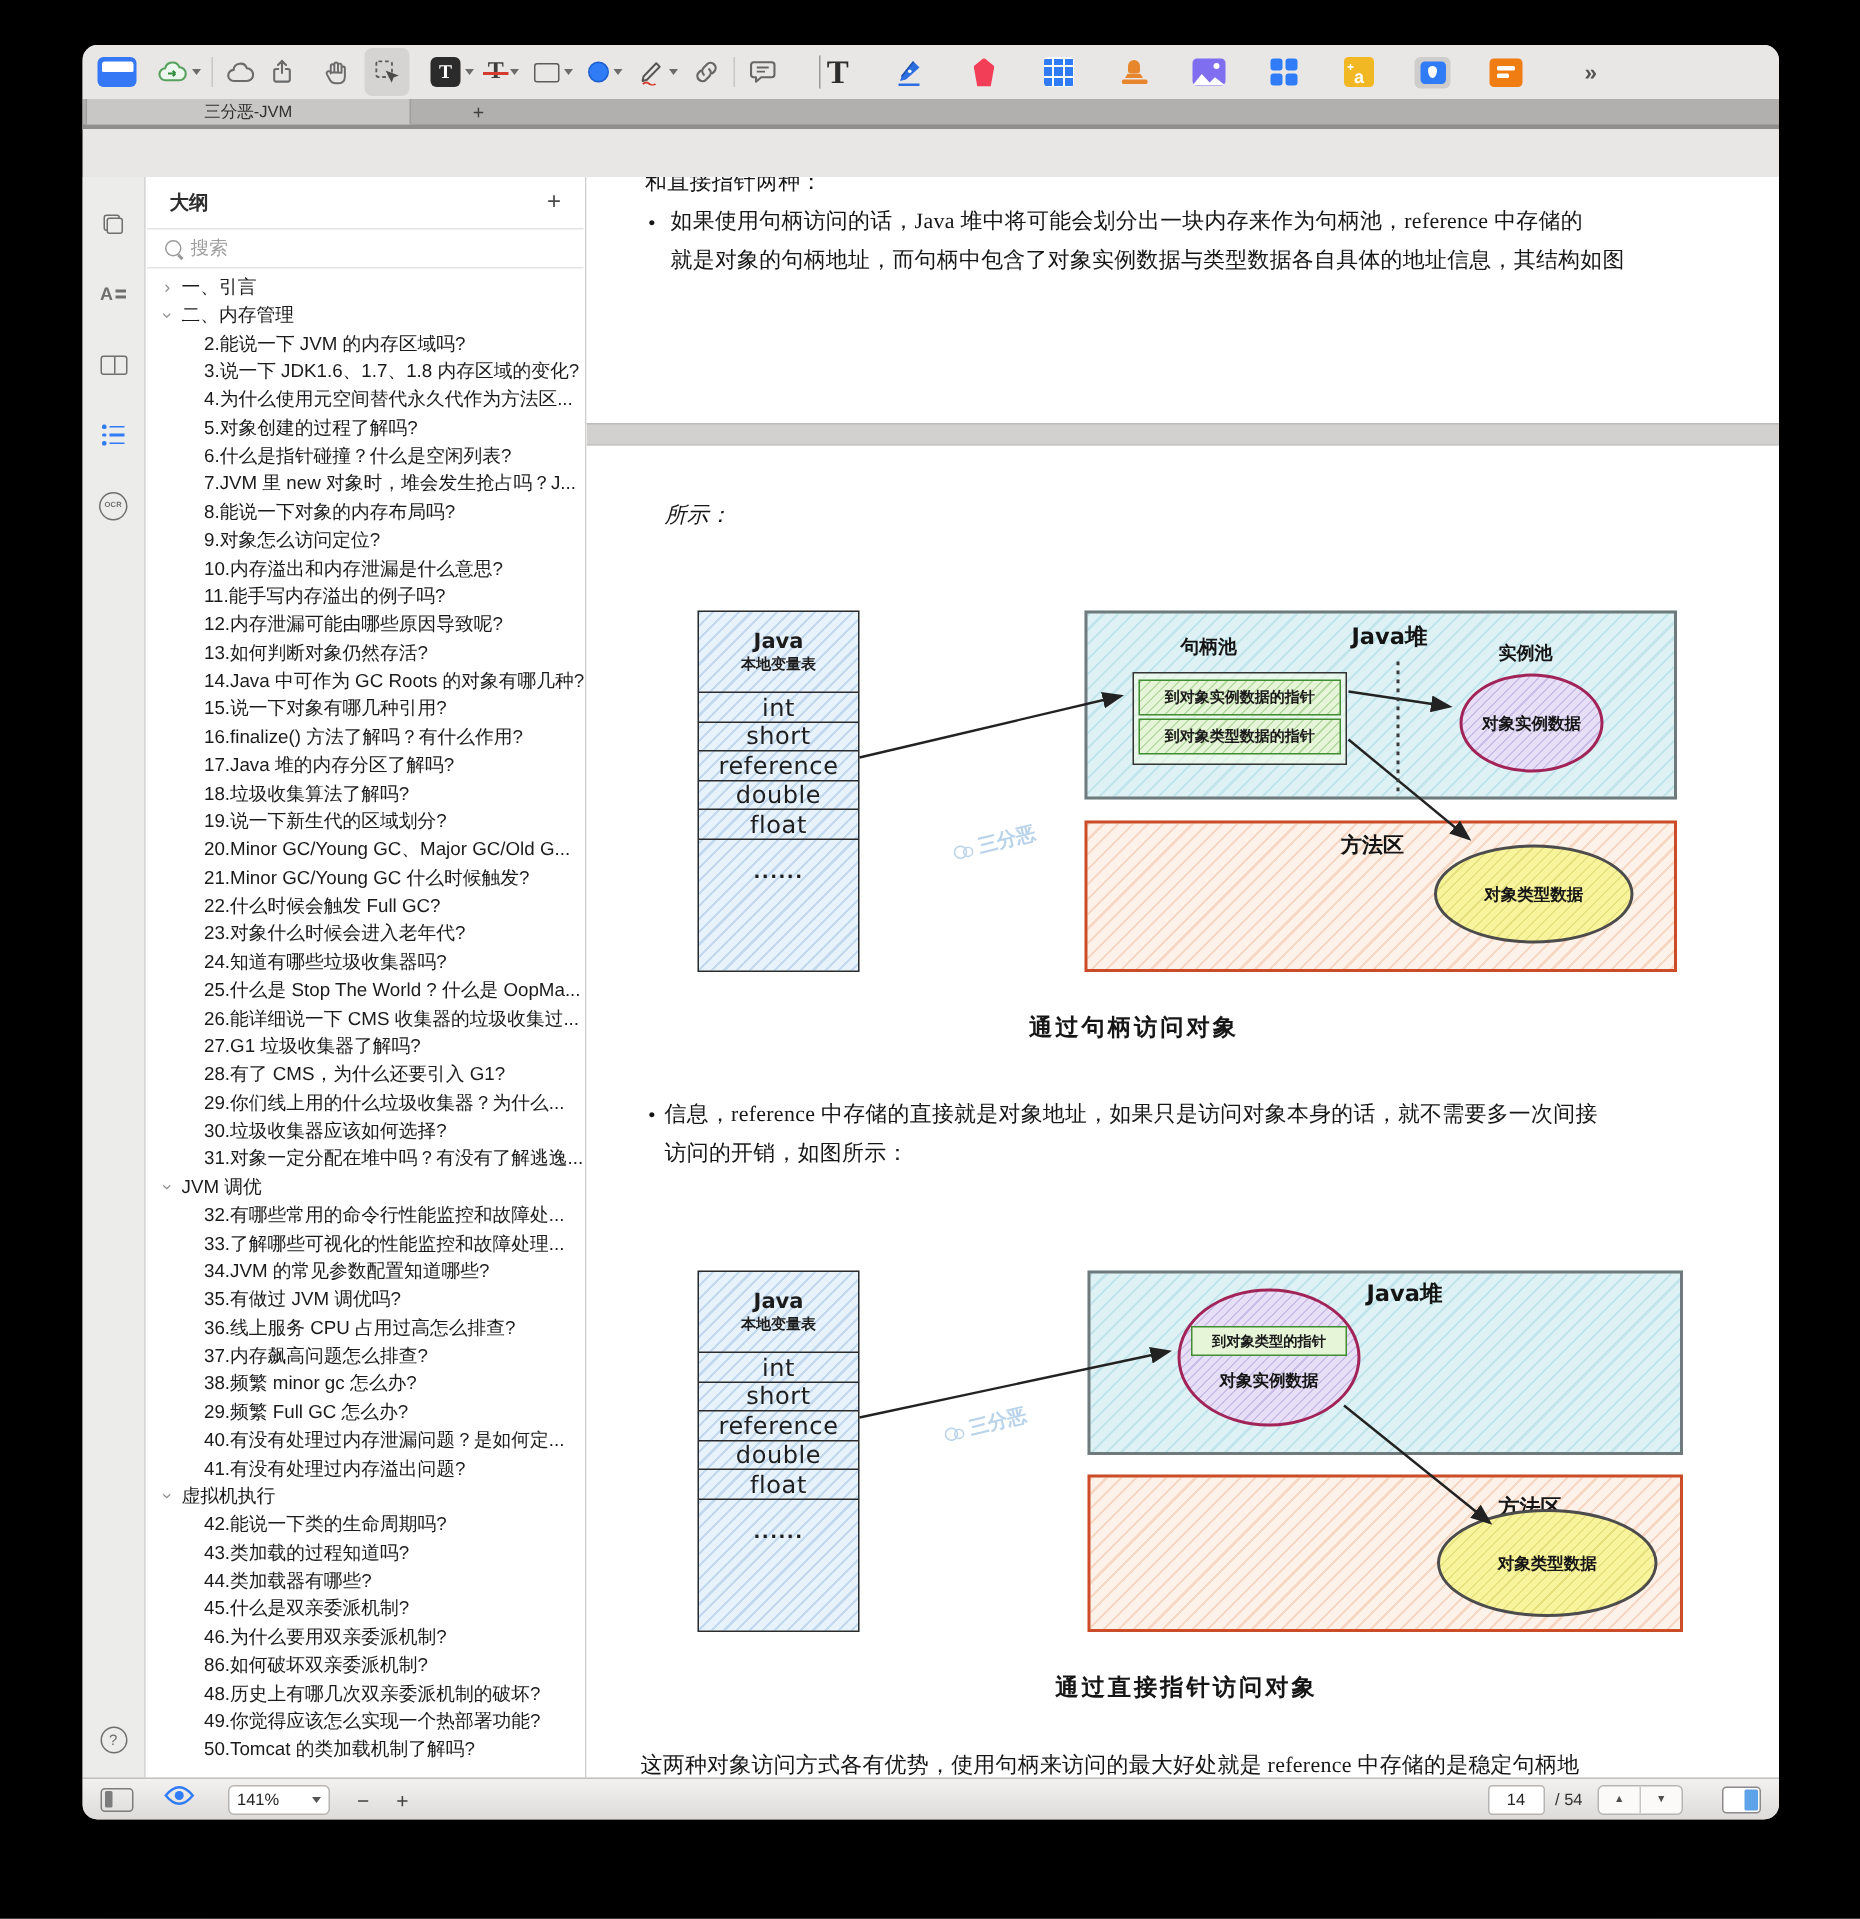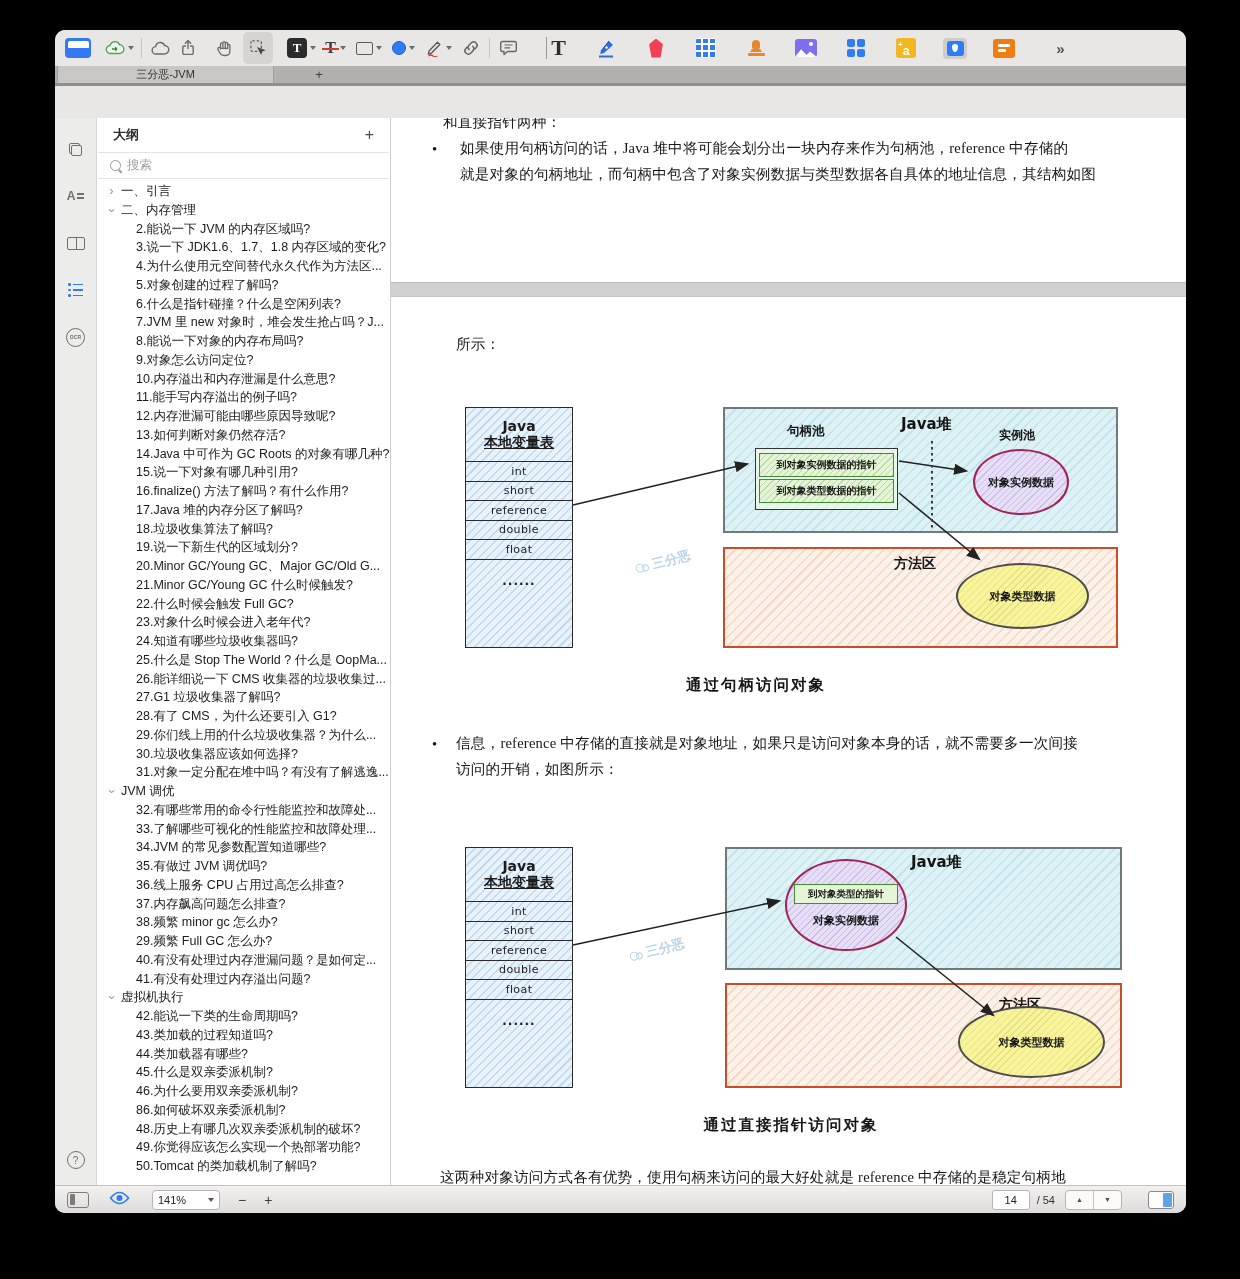--- a/index.html
+++ b/index.html
@@ -94,37 +94,37 @@
   .outline{flex:1;overflow:hidden;padding-top:3px;}
   .orow{height:18.75px;line-height:18.75px;display:flex;align-items:center;white-space:nowrap;overflow:hidden;
     font-size:12.5px;color:#1b1b1d;}
   .orow .oarrow{width:11px;margin-left:9px;color:#8e8e93;font-size:12px;display:inline-block;text-align:center;}
   .orow .oarrow.open{transform:rotate(90deg);}
   .orow.sec .olabel{margin-left:4px;}
   .orow.item{padding-left:39px;}
   
   .content{flex:1;position:relative;background:#fff;overflow:hidden;font-family:"Liberation Serif",serif;color:#161616;}
   .pagegap{position:absolute;left:0;right:0;top:164px;height:13px;background:#d3d1d0;border-top:1px solid #bdbbba;border-bottom:1px solid #c6c4c3;}
-  .pline{position:absolute;font-size:14.6px;letter-spacing:.2px;line-height:26px;margin-left:13px;}
+  .pline{position:absolute;font-size:14.6px;letter-spacing:.2px;line-height:26px;}
   .bullet{position:absolute;font-size:14.6px;}
   .cap{position:absolute;font-weight:bold;font-size:15.5px;letter-spacing:2px;text-align:center;font-family:"DejaVu Sans",sans-serif;}
   
   .diag{position:absolute;width:680px;height:250px;text-align:right;}
   .hatch-blue{background-color:#e8f2fb;background-image:repeating-linear-gradient(135deg,rgba(125,170,218,.35) 0 1.5px,transparent 1.5px 6px);}
   .hatch-cyan{background-color:#def2f6;background-image:repeating-linear-gradient(135deg,rgba(110,190,205,.25) 0 1.5px,transparent 1.5px 7px);}
   .hatch-green{background-color:#e6f4d8;background-image:repeating-linear-gradient(135deg,rgba(115,182,90,.4) 0 1px,transparent 1px 4.5px);}
   .hatch-purple{background-color:#e6dff5;background-image:repeating-linear-gradient(135deg,rgba(150,125,205,.35) 0 1px,transparent 1px 4.5px);}
   .hatch-yellow{background-color:#f7f49b;background-image:repeating-linear-gradient(135deg,rgba(205,195,85,.4) 0 1px,transparent 1px 5px);}
   .hatch-orange{background-color:#fdf2ea;background-image:repeating-linear-gradient(135deg,rgba(233,148,98,.28) 0 1.5px,transparent 1.5px 7px);}
   .vt{position:absolute;left:14px;top:4px;width:108px;height:241px;border:1.5px solid #2b2b2b;box-sizing:border-box;display:flex;flex-direction:column;}
   .vt-head{height:53px;border-bottom:1.5px solid #2b2b2b;display:flex;flex-direction:column;align-items:center;justify-content:center;
     font-family:"DejaVu Sans",sans-serif;font-weight:bold;color:#1c1c1c;}
-  .vt-head .l1{font-size:14px;} .vt-head .l2{font-size:14px;text-decoration:underline;}
+  .vt-head .l1{font-size:14px;} .vt-head .l2{font-size:10px;}
   .vt-row{height:19.5px;border-bottom:1.5px solid #2b2b2b;display:flex;align-items:center;justify-content:center;
-    font-family:"DejaVu Sans",sans-serif;font-size:11px;color:#1e1e1e;letter-spacing:.4px;box-sizing:border-box;}
+    font-family:"DejaVu Sans",sans-serif;font-size:16px;color:#1e1e1e;letter-spacing:.4px;box-sizing:border-box;}
   .vt-tail{flex:1;display:flex;align-items:flex-start;justify-content:center;padding-top:14px;
     font-family:"DejaVu Sans",sans-serif;font-weight:bold;color:#1e1e1e;font-size:12px;letter-spacing:1px;}
   .heapbox,.methodbox{position:absolute;box-sizing:border-box;}
   .heapbox{border:2px solid #6e7a7c;}
   .methodbox{border:2px solid #cc4c28;}
   .dlabel{position:absolute;font-family:"DejaVu Sans",sans-serif;font-weight:bold;color:#141414;}
   .handlegroup{position:absolute;border:1.5px solid #333;background:rgba(240,249,231,.65);padding:2px 3px;box-sizing:border-box;}
   .gbox{height:24px;border:1.4px solid #3f8e31;display:flex;align-items:center;justify-content:center;
     font-family:"DejaVu Sans",sans-serif;font-weight:bold;font-size:10px;color:#1a1a1a;margin:2px 0;box-sizing:border-box;}
   .ell{position:absolute;border-radius:50%;display:flex;flex-direction:column;align-items:center;justify-content:center;box-sizing:border-box;
@@ -516,21 +516,21 @@
     <div class="content">
       <div class="pagegap"></div>
 
       <div class="pline" style="left:39px;top:-9px;">和直接指针两种：</div>
 
       <span class="bullet" style="left:41px;top:23px;">•</span>
       <div class="pline" style="left:56px;top:17px;width:712px;">
           <div>如果使用句柄访问的话，Java 堆中将可能会划分出一块内存来作为句柄池，reference 中存储的</div>
           <div>就是对象的句柄地址，而句柄中包含了对象实例数据与类型数据各自具体的地址信息，其结构如图</div>
         </div>
-      <div class="pline" style="left:52px;top:213px;">所示：</div>
+      <div class="pline" style="left:52px;top:213px;font-style:italic;">所示：</div>
 
       <div class="diag" style="left:60px;top:285px;">
         <div class="vt hatch-blue">
           <div class="vt-head">
               <span class="l1">Java</span>
               <span class="l2">本地变量表</span>
             </div>
           <div>
               <div class="vt-row">int</div>
               <div class="vt-row">short</div>

